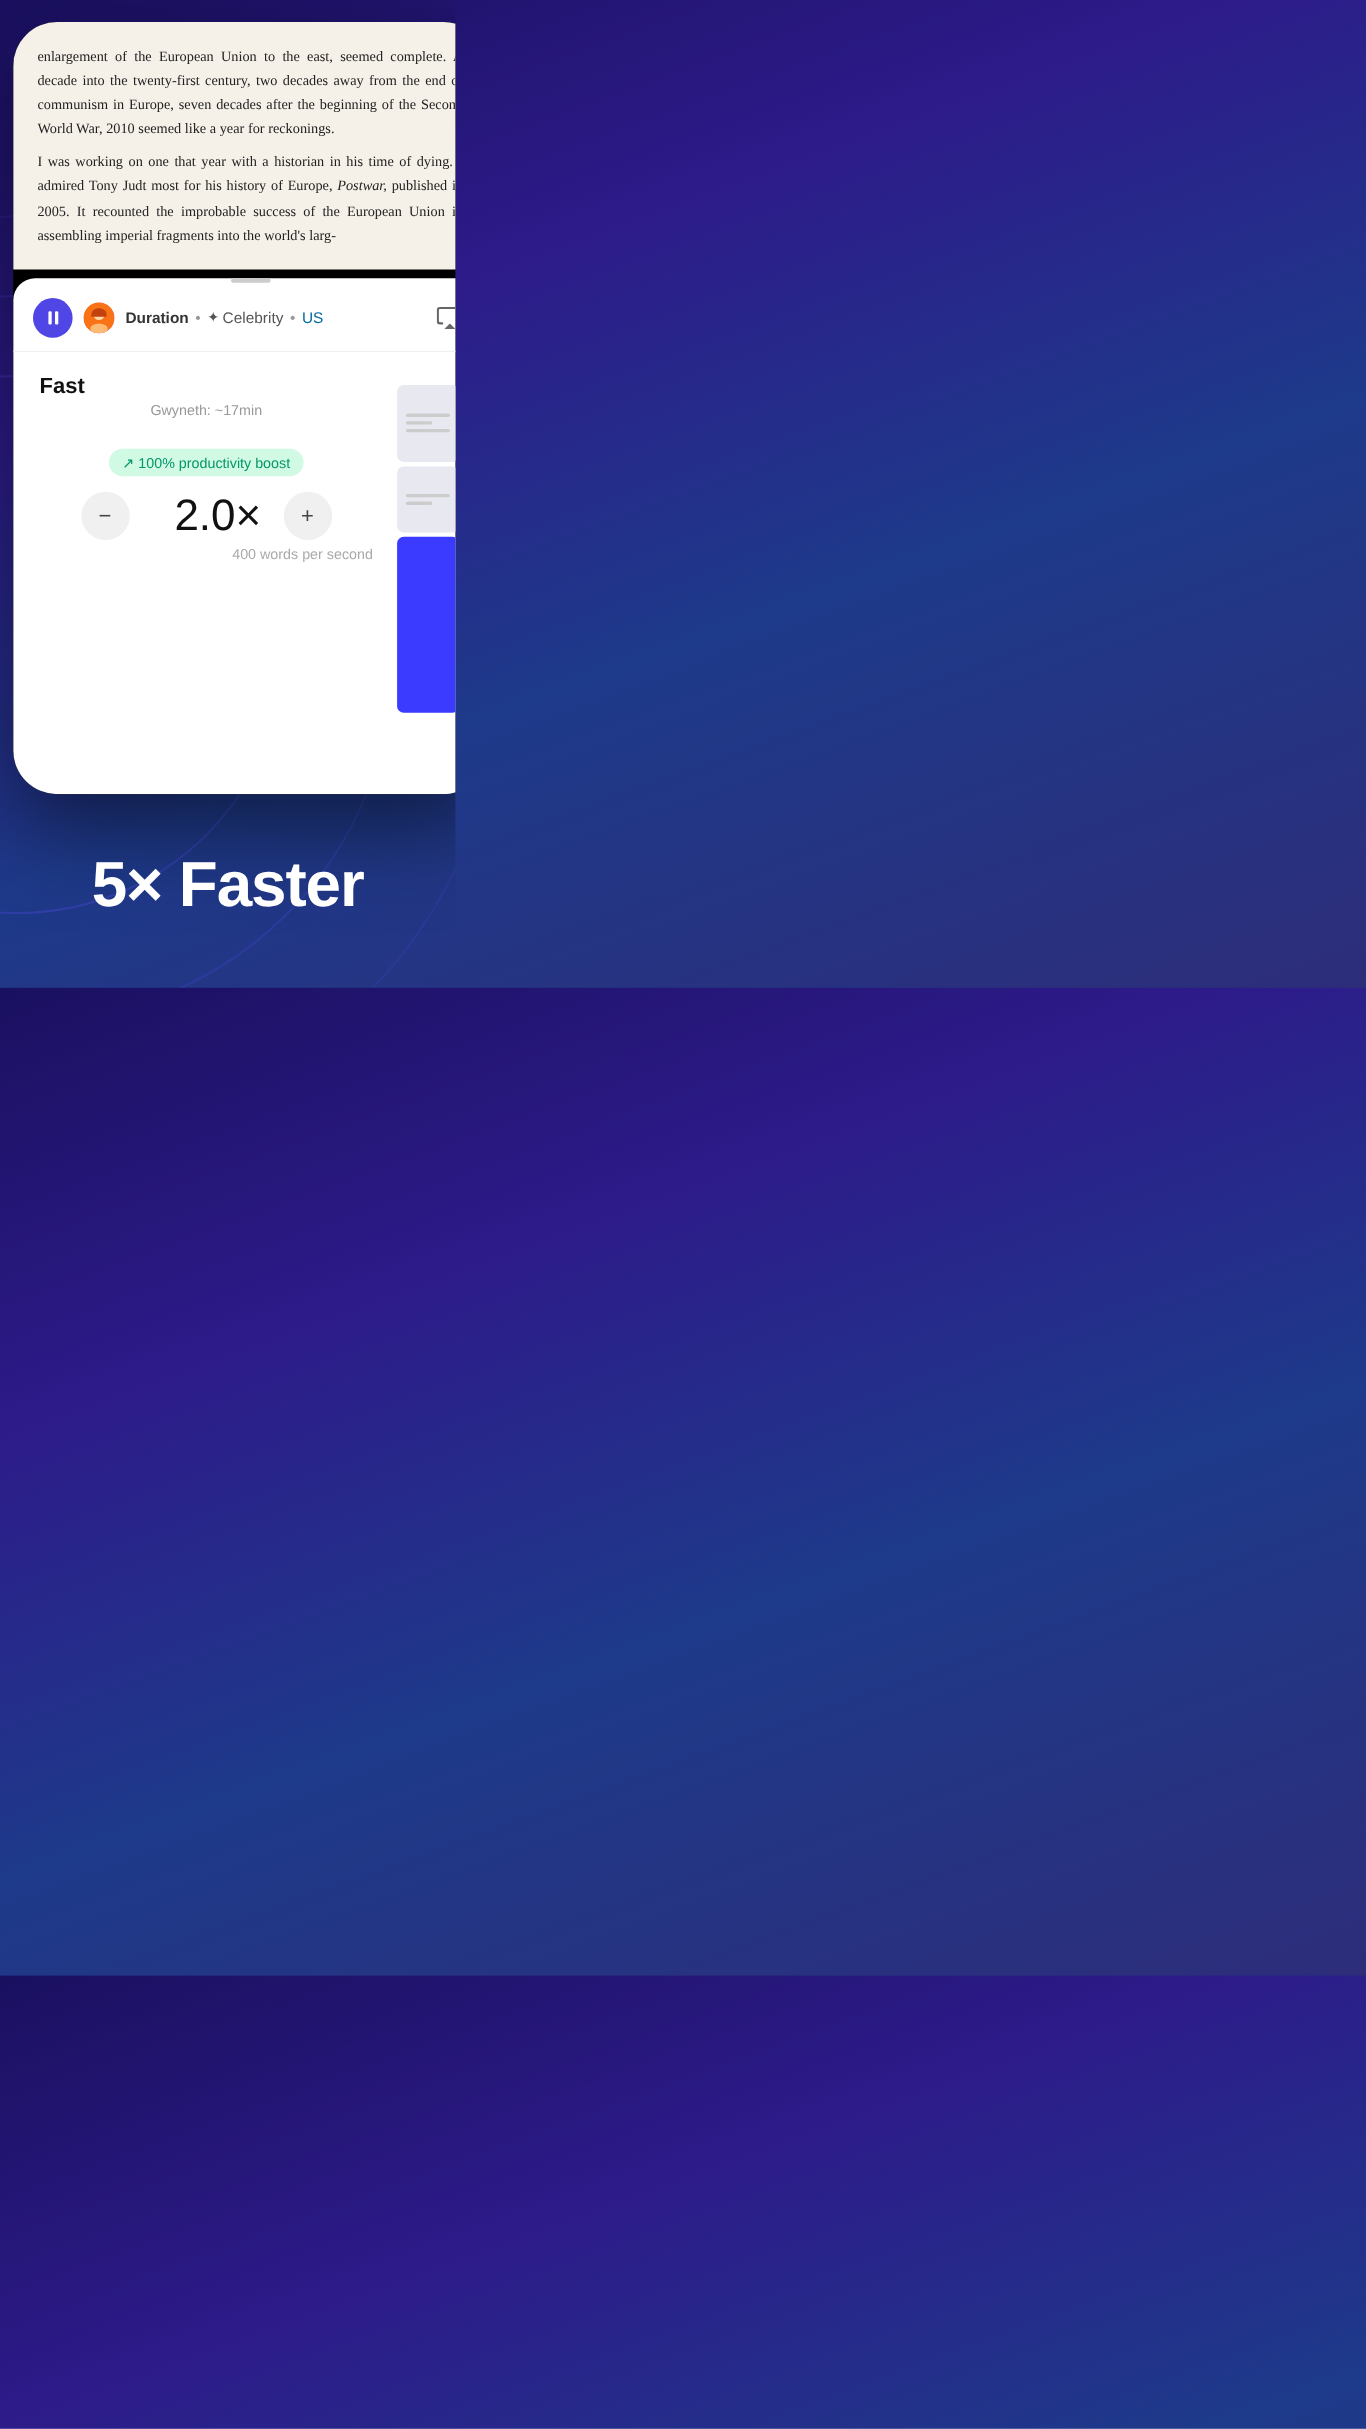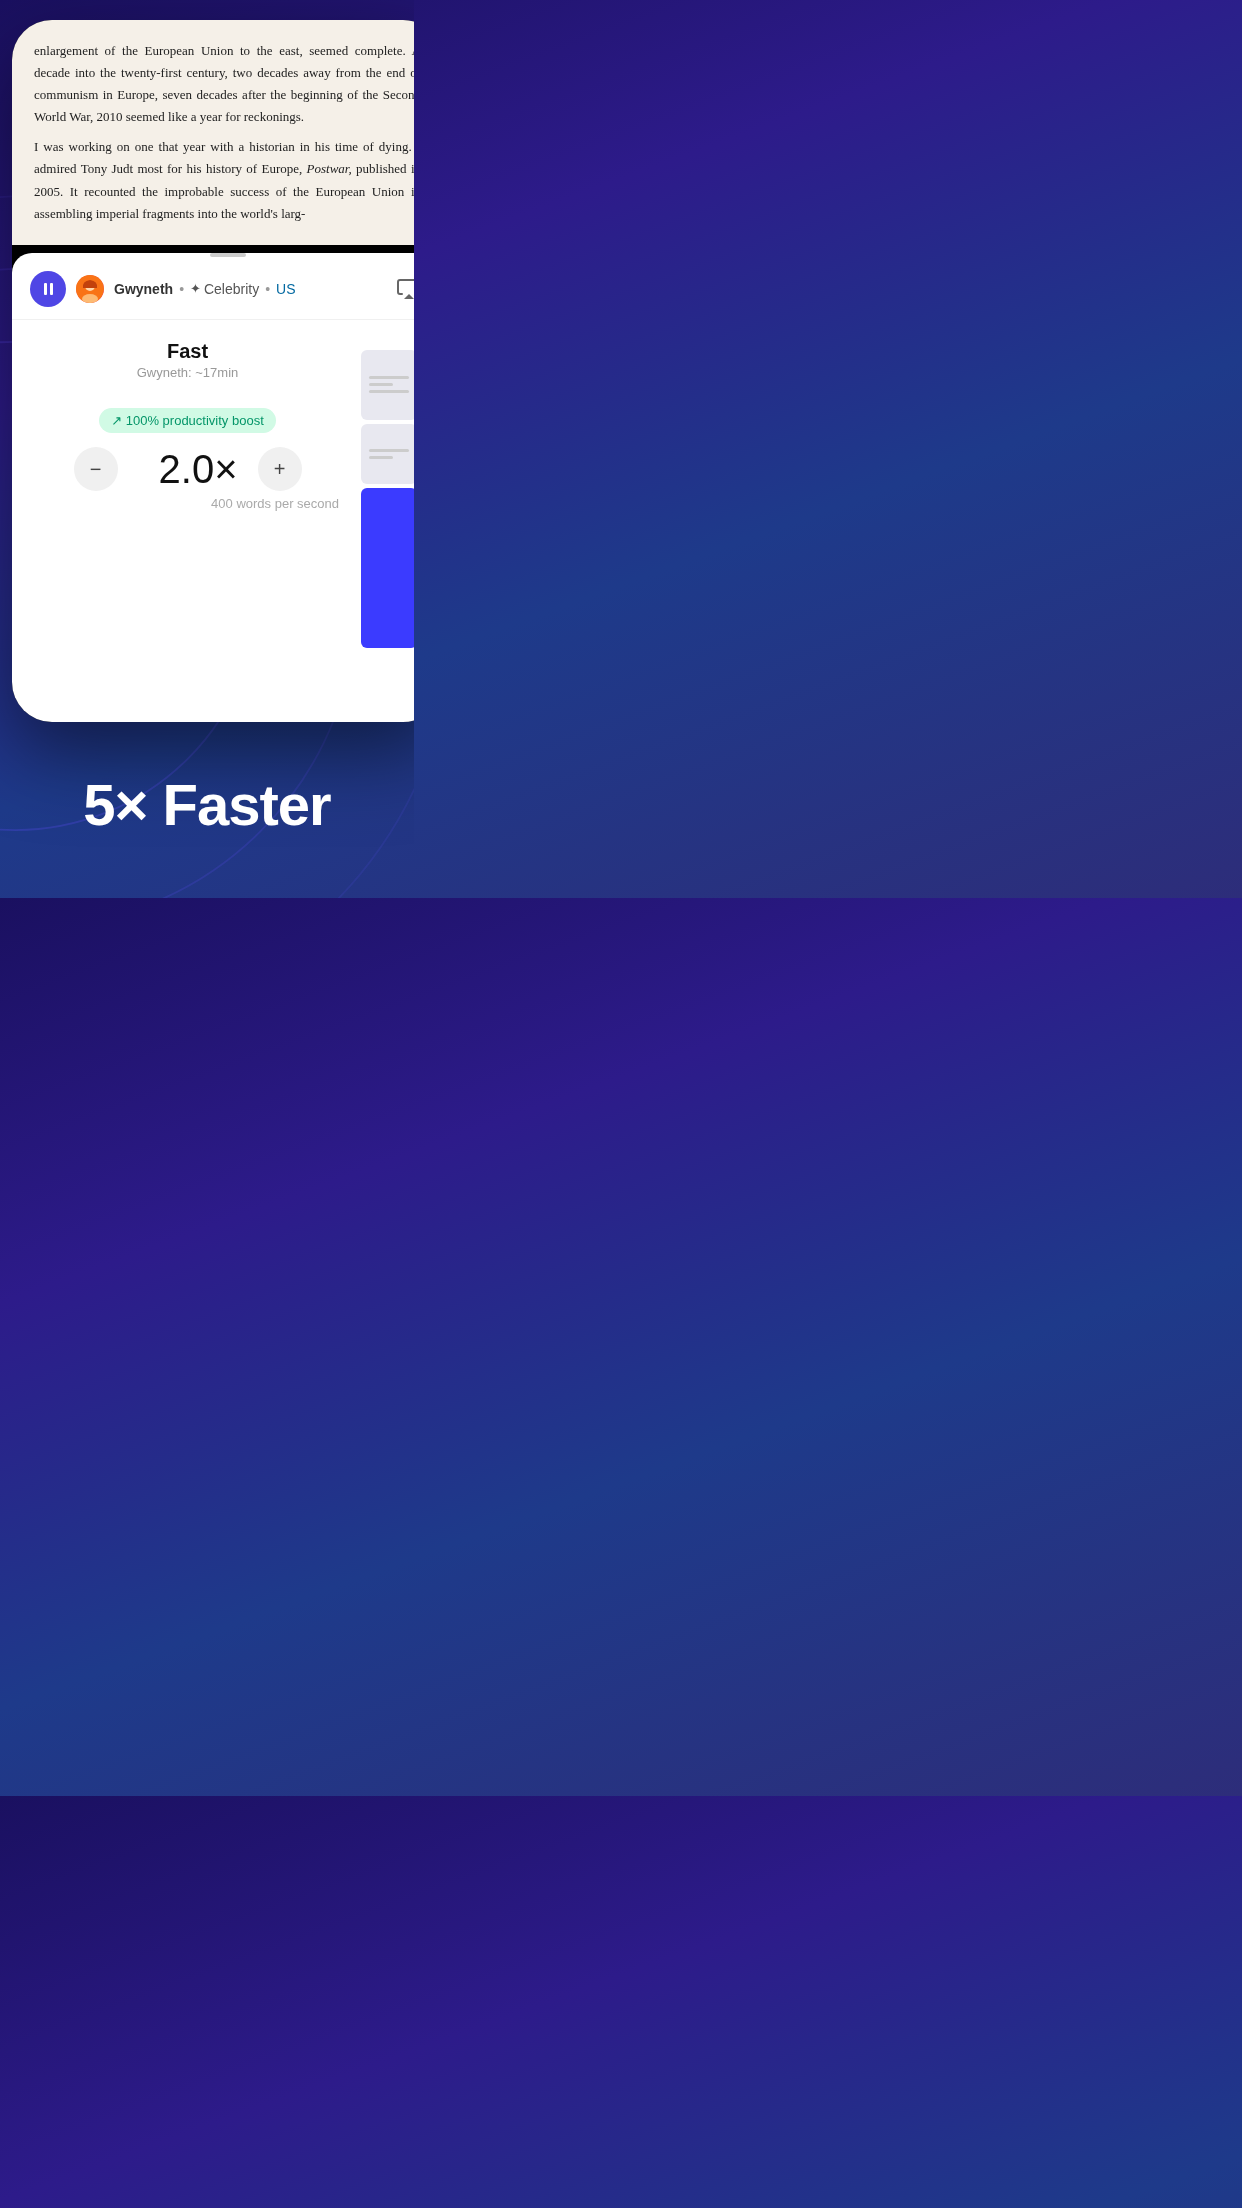--- a/index.html
+++ b/index.html
@@ -176,21 +176,21 @@
     }
 
     .speed-left {
       flex: 1;
     }
 
     .speed-label {
       font-size: 20px;
       font-weight: 700;
       color: #111;
-      text-align: center;
+      text-align: left;
     }
 
     .speed-duration {
       font-size: 13px;
       color: #999;
       text-align: center;
       margin-top: 2px;
     }
 
     
@@ -347,21 +347,21 @@
               <circle cx="14" cy="11" r="5" fill="#fed7aa"></circle>
               <ellipse cx="14" cy="24" rx="8" ry="5" fill="#fdba74"></ellipse>
               <circle cx="12" cy="10" r="1.5" fill="#7c2d12"></circle>
               <circle cx="16" cy="10" r="1.5" fill="#7c2d12"></circle>
 
               <path d="M7 13 Q6 6 14 5 Q22 6 21 13" fill="#c2410c"></path>
             </svg>
           </div>
 
           <div class="voice-info">
-            <span class="voice-name">Gwyneth</span>
+            <span class="voice-name">Duration</span>
             <span class="voice-dot">•</span>
             <span class="voice-tag">
               <span style="font-size:13px;">✦</span>
               <span>Celebrity</span>
             </span>
             <span class="voice-dot">•</span>
             <span class="voice-country">US</span>
           </div>
 
           <div class="airplay-btn">

